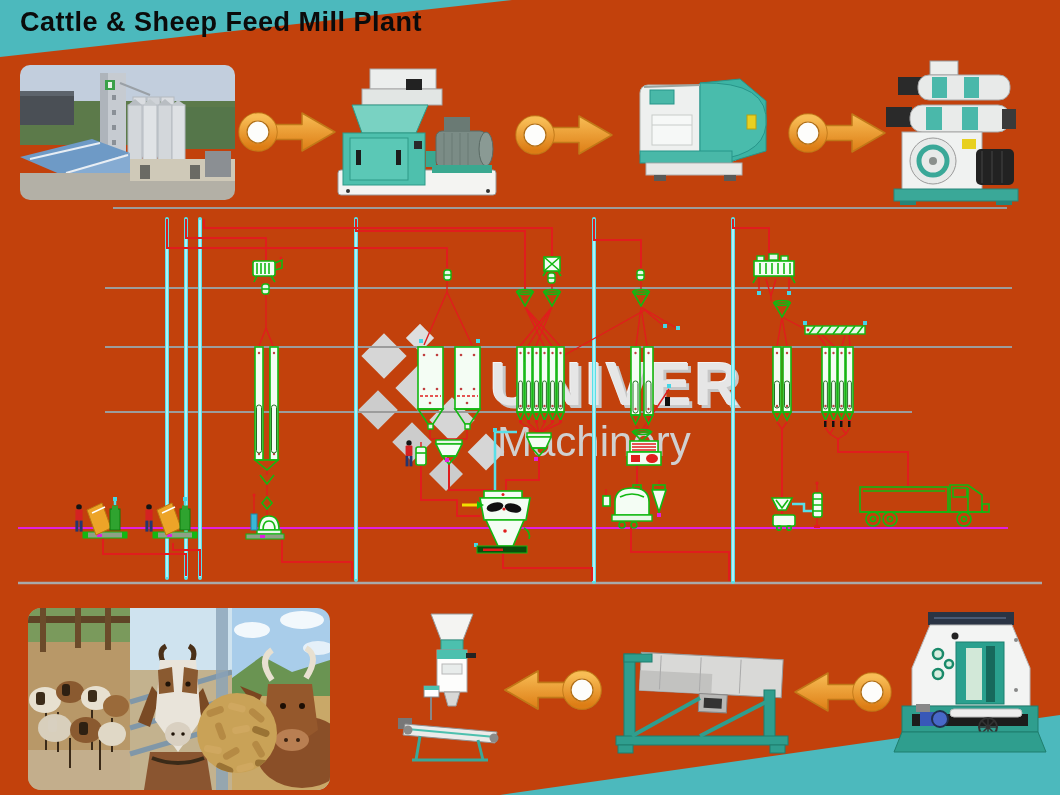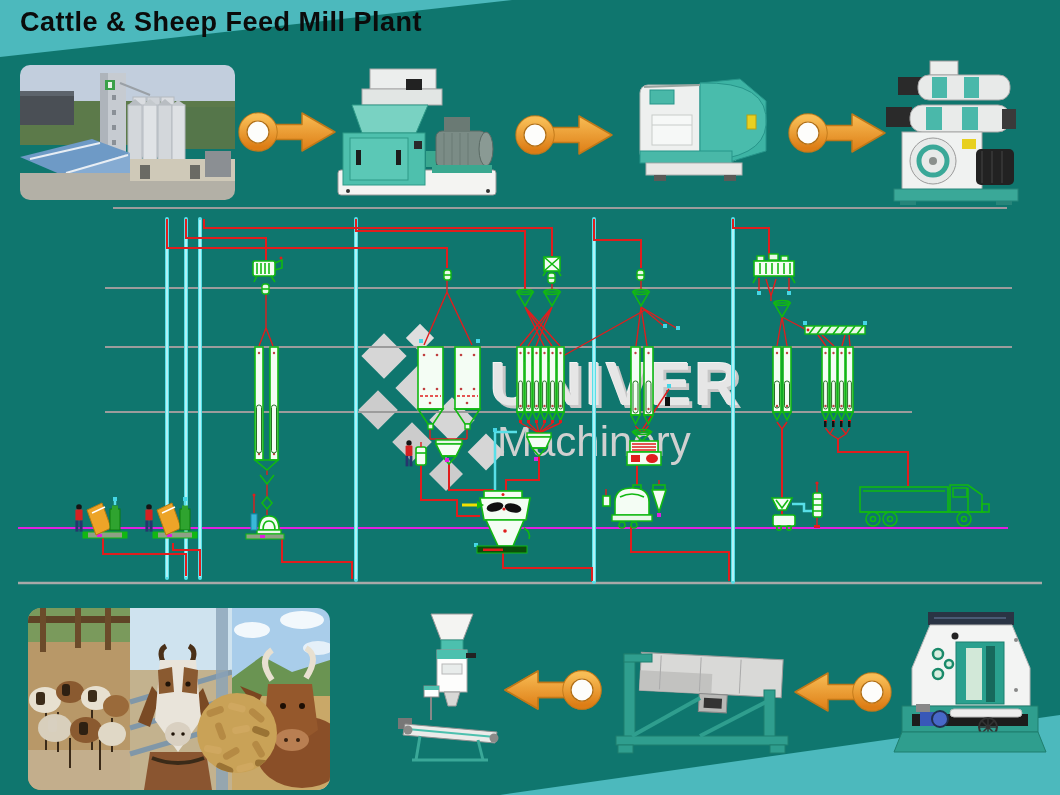--- a/index.html
+++ b/index.html
@@ -1,16 +1,16 @@
 <!DOCTYPE html>
 <html><head>
 <meta charset="utf-8">
 <style>
   html,body{margin:0;padding:0;background:#fff}
-  #page{position:relative;width:1060px;height:795px;background:#0f766e;
+  #page{position:relative;width:1060px;height:795px;background:#c2410c;
         font-family:"Liberation Sans",sans-serif;overflow:hidden}
   .abs{position:absolute}
   #banner{left:0;top:0;width:512px;height:57px;background:#4cb9bd;
           clip-path:polygon(0 0,100% 0,0 100%)}
   #title{left:20px;top:7px;font-size:27px;font-weight:bold;color:#0b0b0b;letter-spacing:.5px;white-space:nowrap}
   #wedge2{left:500px;top:715px;width:560px;height:80px;background:#4cb9bd;
           clip-path:polygon(100% 0,100% 100%,0 100%)}
   #wm{left:0;top:200px;width:1060px;height:395px}
   #wm .brand{position:absolute;left:490px;top:148px;font-size:62px;font-weight:bold;
              color:#e6e6e6;letter-spacing:3px;

